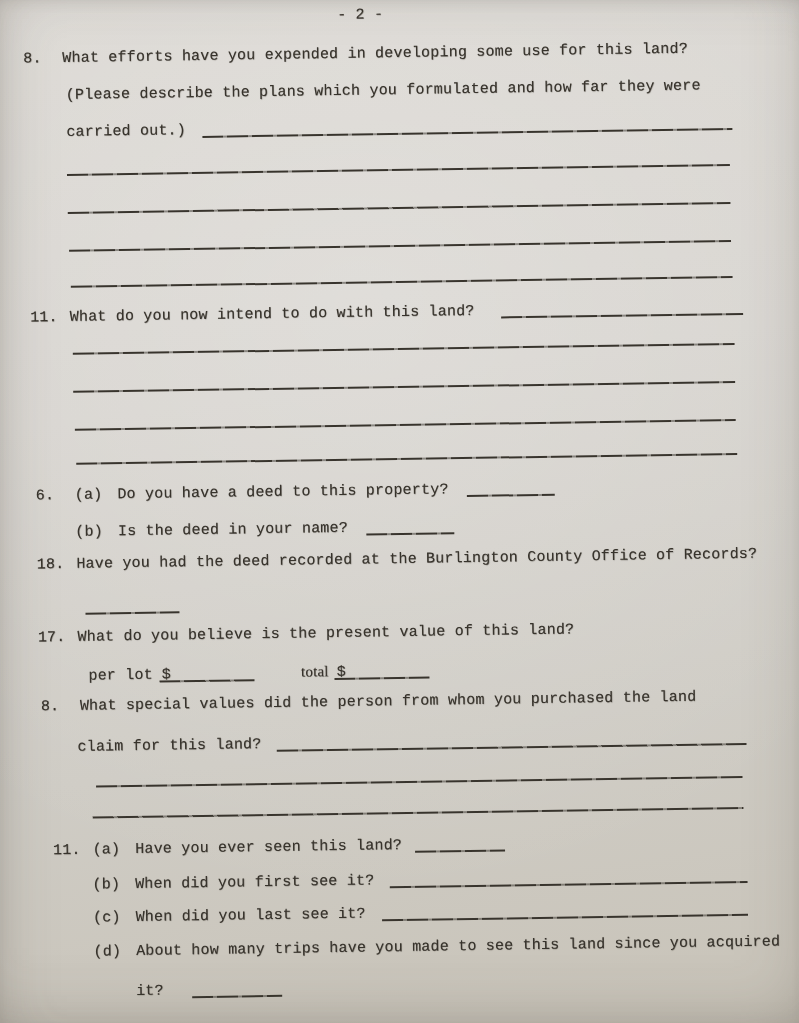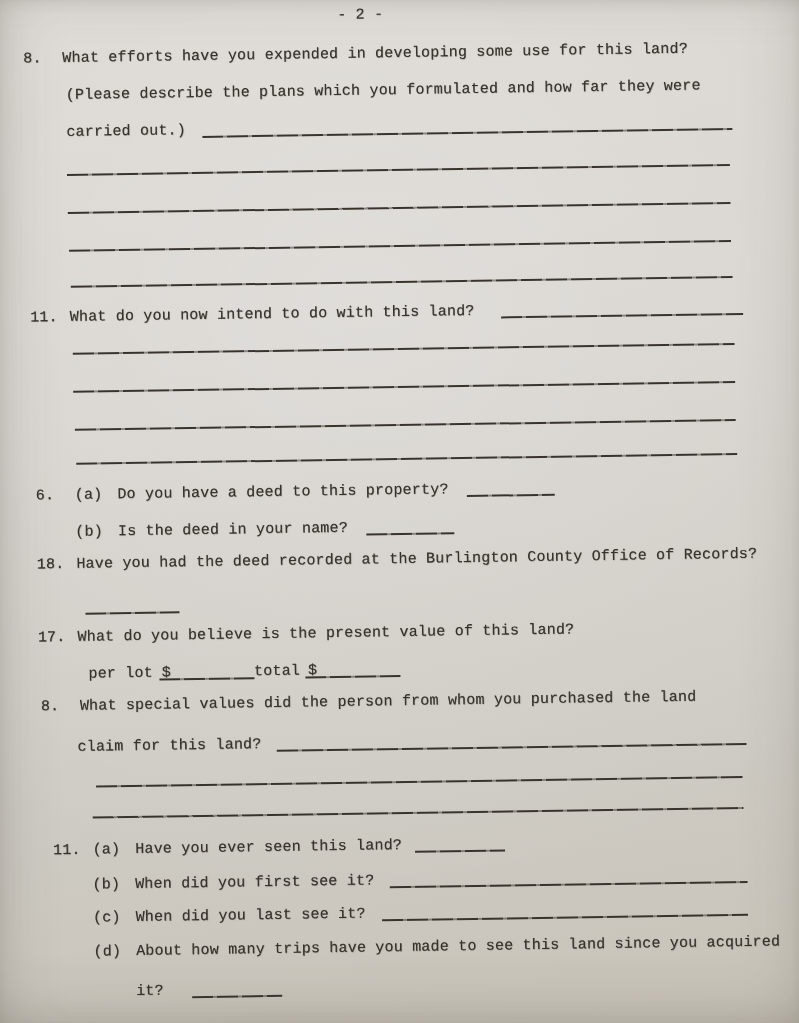--- a/index.html
+++ b/index.html
@@ -84,21 +84,21 @@
 
     <div class="row" style="top:551px; left:36px;">
       <span class="qnum">18.</span><span>Have you had the deed recorded at the Burlington County Office of Records?</span>
     </div>
     <div class="rule" style="top:608px; left:84px; width:94px;"></div>
 
     <div class="row" style="top:624px; left:36px;">
       <span class="qnum">17.</span><span>What do you believe is the present value of this land?</span>
     </div>
     <div class="row" style="top:661px; left:86px;">
-      <span>per lot</span><span style="margin-left:9px;">$</span><span class="blank" style="width:95px; margin-left:-12px;"></span><span style="">total</span><span style="margin-left:8px;">$</span><span class="blank" style="width:95px; margin-left:-12px;"></span>
+      <span>per lot</span><span style="margin-left:9px;">$</span><span class="blank" style="width:95px; margin-left:-12px;"></span><span style="margin-left:47px;font-family:Liberation Serif, serif;">total</span><span style="margin-left:8px;">$</span><span class="blank" style="width:95px; margin-left:-12px;"></span>
     </div>
 
     <div class="row" style="top:693px; left:38px;">
       <span class="qnum">8.</span><span>What special values did the person from whom you purchased the land</span>
     </div>
     <div class="row" style="top:734px; left:74px;">
       <span>claim for this land?</span><span class="blank" style="width:470px; margin-left:15px;"></span>
     </div>
     <div class="rule" style="top:781px; left:92px; right:60px;"></div>
     <div class="rule" style="top:812px; left:88px; right:60px;"></div>

